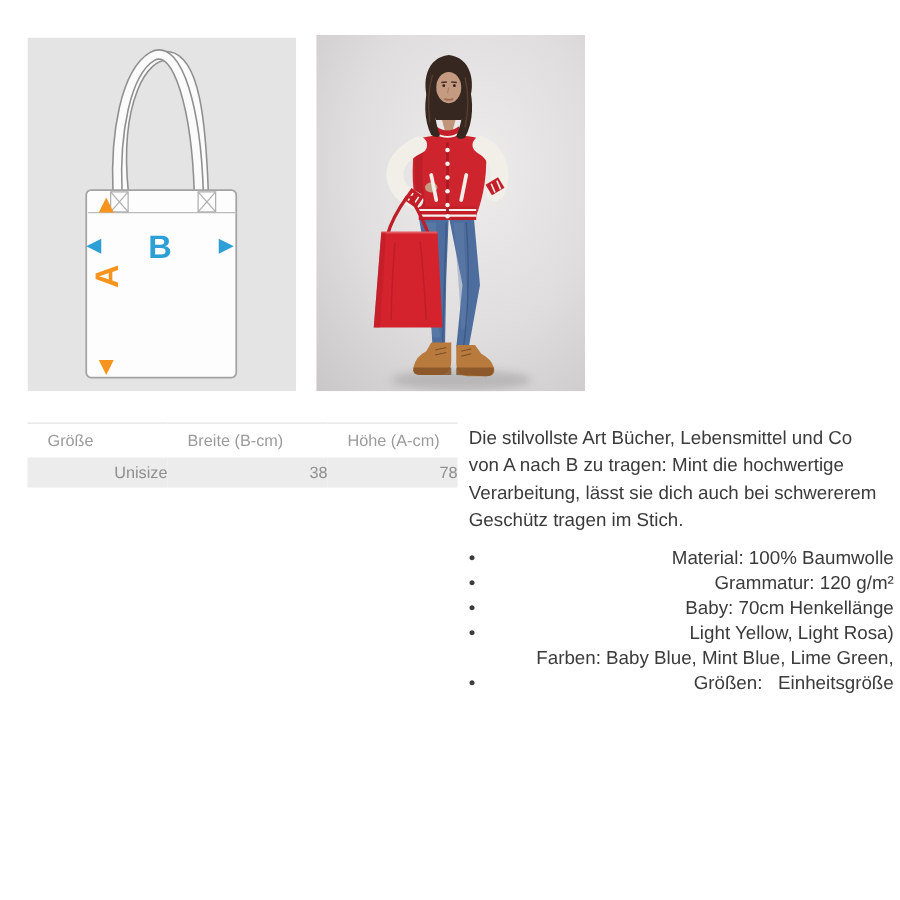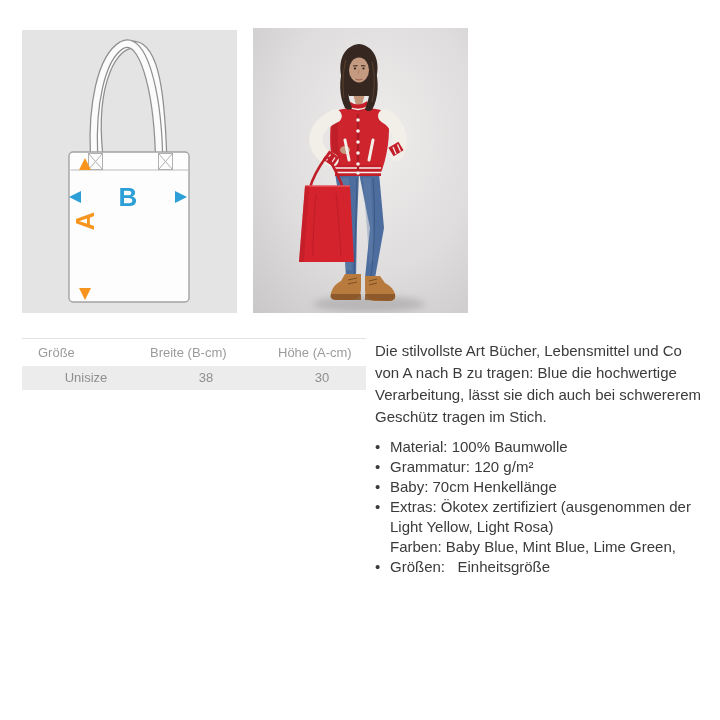--- a/index.html
+++ b/index.html
@@ -8,31 +8,31 @@
 
   .diagram-panel{position:absolute;left:22px;top:30px;width:215px;height:283px;}
   .photo-panel{position:absolute;left:253px;top:28px;width:215px;height:285px;}
   .diagram-panel svg,.photo-panel svg{display:block;width:100%;height:100%;}
 
   table.size-table{position:absolute;left:22px;top:338px;width:344px;
         border-collapse:collapse;table-layout:fixed;font-size:13px;
         border-top:1px solid #e3e3e3;}
   table.size-table th{font-weight:400;color:#9b9b9b;text-align:left;
         padding:6px 0 6px 16px;white-space:nowrap;}
-  table.size-table td{background:#ececec;color:#8f8f8f;text-align:center;
+  table.size-table td{background:#ececec;color:#8f8f8f;text-align:right;
         padding:4px 0 5px 16px;white-space:nowrap;}
 
   .description{position:absolute;left:375px;top:340px;width:340px;
         color:#3b3b3b;font-size:15px;line-height:22px;}
   .para-line{display:block;white-space:nowrap;}
   .bullets{margin-top:9px;}
   .bullet-item{display:flex;line-height:20px;}
   .bullet-glyph{flex:none;width:15px;color:#3b3b3b;}
   .bullet-lines{flex:1;}
-  .bline{display:block;white-space:nowrap;}
+  .bline{display:block;white-space:nowrap;text-align:right;}
 </style>
 </head>
 <body>
 
 <div class="page">
 
   <div class="diagram-panel">
     <svg viewBox="0 0 215 283">
       <rect x="0" y="0" width="215" height="283" fill="#e4e4e4"></rect>
 
@@ -187,29 +187,29 @@
       <tr>
         <th>Größe</th>
         <th>Breite (B-cm)</th>
         <th>Höhe (A-cm)</th>
       </tr>
     </thead>
     <tbody>
       <tr>
         <td>Unisize</td>
         <td>38</td>
-        <td>30</td>
+        <td>78</td>
       </tr>
     </tbody>
   </table>
 
   <div class="description">
     <div>
       <span class="para-line">Die stilvollste Art Bücher, Lebensmittel und Co</span>
-      <span class="para-line">von A nach B zu tragen: Blue die hochwertige</span>
+      <span class="para-line">von A nach B zu tragen: Mint die hochwertige</span>
       <span class="para-line">Verarbeitung, lässt sie dich auch bei schwererem</span>
       <span class="para-line">Geschütz tragen im Stich.</span>
     </div>
     <div class="bullets">
       <div class="bullet-item">
         <span class="bullet-glyph">•</span>
         <span class="bullet-lines">
             <span class="bline">Material: 100% Baumwolle</span>
           </span>
       </div>
@@ -221,21 +221,20 @@
       </div>
       <div class="bullet-item">
         <span class="bullet-glyph">•</span>
         <span class="bullet-lines">
             <span class="bline">Baby: 70cm Henkellänge</span>
           </span>
       </div>
       <div class="bullet-item">
         <span class="bullet-glyph">•</span>
         <span class="bullet-lines">
-          <span class="bline">Extras: Ökotex zertifiziert (ausgenommen der</span>
           <span class="bline">Light Yellow, Light Rosa)</span>
           <span class="bline">Farben: Baby Blue, Mint Blue, Lime Green,</span>
         </span>
       </div>
       <div class="bullet-item">
         <span class="bullet-glyph">•</span>
         <span class="bullet-lines">
             <span class="bline">Größen:&nbsp;&nbsp;&nbsp;Einheitsgröße</span>
           </span>
       </div>

